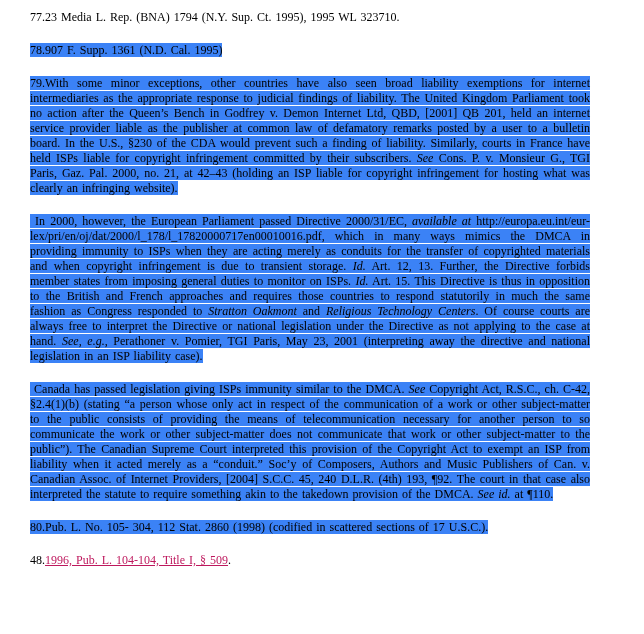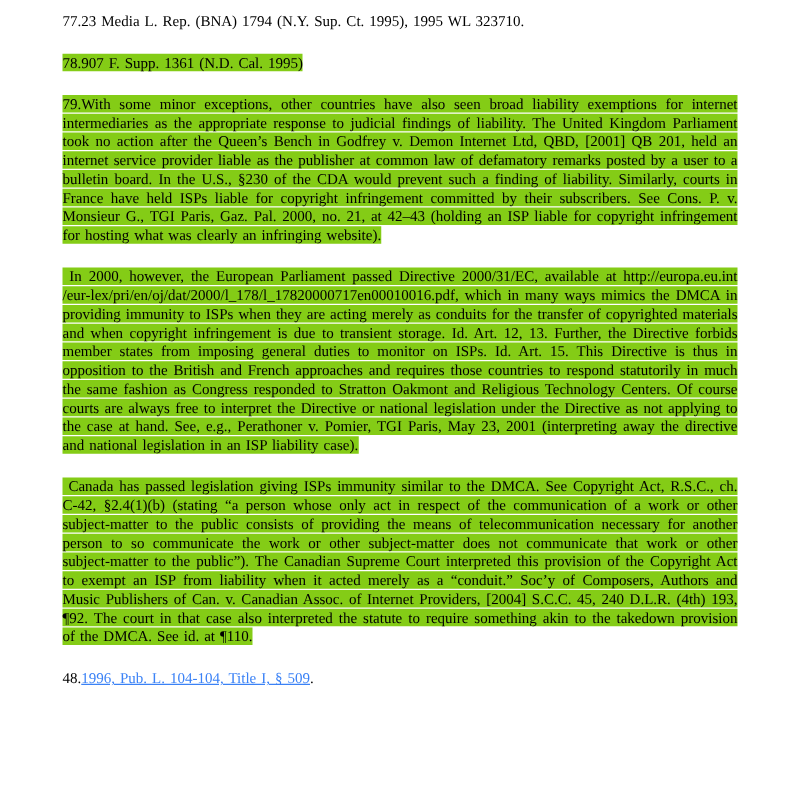--- a/index.html
+++ b/index.html
@@ -11,53 +11,55 @@
     width: 644px;
     height: 634px;
     overflow: hidden;
     font-family: "Liberation Serif", "DejaVu Serif", serif;
     font-size: 12px;
     color: #000000;
   }
   .doc {
     box-sizing: border-box;
     width: 644px;
-    padding: 10px 54px 0 50px;
+    padding: 10px 54px 0 30px;
   }
   .para {
     margin: 0 0 18px 0;
     text-align: justify;
     line-height: 15px;
     word-spacing: 1px;
   }
   .para:last-child {
     margin-bottom: 0;
   }
   .hl {
-    background-color: #84cc16;
+    background-color: #3b82f6;
   }
   .i {
+    font-style: italic;
   }
   a.doc-link {
-    color: #3b82f6;
+    color: #be185d;
     text-decoration: underline;
     cursor: pointer;
     margin-top: 12px;
   }
 </style>
 </head>
 <body>
 
 <div class="doc">
   <p class="para"><span>77.23 Media L. Rep. (BNA) 1794 (N.Y. Sup. Ct. 1995), 1995 WL 323710.</span></p>
 
   <p class="para"><span class="hl"><span>78.907 F. Supp. 1361 (N.D. Cal. 1995)</span></span></p>
 
   <p class="para"><span class="hl"><span>79.With some minor exceptions, other countries have also seen broad liability exemptions for internet intermediaries as the appropriate response to judicial findings of liability.  The United Kingdom Parliament took no action after the Queen’s Bench in Godfrey v. Demon Internet Ltd, QBD, [2001] QB 201, held an internet service provider liable as the publisher at common law of defamatory remarks posted by a user to a bulletin board.  In the U.S., §230 of the CDA would prevent such a finding of liability.  Similarly, courts in France have held ISPs liable for copyright infringement committed by their subscribers.  </span><span class="i">See</span><span> Cons. P. v. Monsieur G., TGI Paris, Gaz. Pal. 2000, no. 21, at 42–43 (holding an ISP liable for copyright infringement for hosting what was clearly an infringing website).</span></span></p>
 
   <p class="para"><span class="hl"><span>&nbsp;In 2000, however, the European Parliament passed Directive 2000/31/EC, </span><span class="i">available at</span><span> http://europa.eu.int​/eur-lex/pri/en/oj/dat/2000/l_178/l_17820000717en00010016.pdf, which in many ways mimics the DMCA in providing immunity to ISPs when they are acting merely as conduits for the transfer of copyrighted materials and when copyright infringement is due to transient storage.  </span><span class="i">Id.</span><span> Art. 12, 13.  Further, the Directive forbids member states from imposing general duties to monitor on ISPs.  </span><span class="i">Id.</span><span> Art. 15.  This Directive is thus in opposition to the British and French approaches and requires those countries to respond statutorily in much the same fashion as Congress responded to </span><span class="i">Stratton Oakmont</span><span> and </span><span class="i">Religious Technology Centers</span><span>.  Of course courts are always free to interpret the Directive or national legislation under the Directive as not applying to the case at hand.  </span><span class="i">See, e.g.</span><span>, Perathoner v. Pomier, TGI Paris, May 23, 2001 (interpreting away the directive and national legislation in an ISP liability case).</span></span></p>
 
   <p class="para"><span class="hl"><span>&nbsp;Canada has passed legislation giving ISPs immunity similar to the DMCA.  </span><span class="i">See</span><span> Copyright Act, R.S.C., ch. C-42, §2.4(1)(b) (stating “a person whose only act in respect of the communication of a work or other subject-matter to the public consists of providing the means of telecommunication necessary for another person to so communicate the work or other subject-matter does not communicate that work or other subject-matter to the public”).  The Canadian Supreme Court interpreted this provision of the Copyright Act to exempt an ISP from liability when it acted merely as a “conduit.”  Soc’y of Composers, Authors and Music Publishers of Can. v. Canadian Assoc. of Internet Providers, [2004] S.C.C. 45, 240 D.L.R. (4th) 193, ¶92.  The court in that case also interpreted the statute to require something akin to the takedown provision of the DMCA.  </span><span class="i">See id.</span><span> at ¶110.</span></span></p>
 
+  <p class="para"><span class="hl"><span>80.Pub. L. No. 105- 304, 112 Stat. 2860 (1998) (codified in scattered sections of 17 U.S.C.).</span></span></p>
 
 
   <p class="para"><span>48.</span><a class="doc-link" href="#">1996, Pub. L. 104-104, Title I, § 509</a><span>.</span></p>
 </div>
 
 </body></html>

